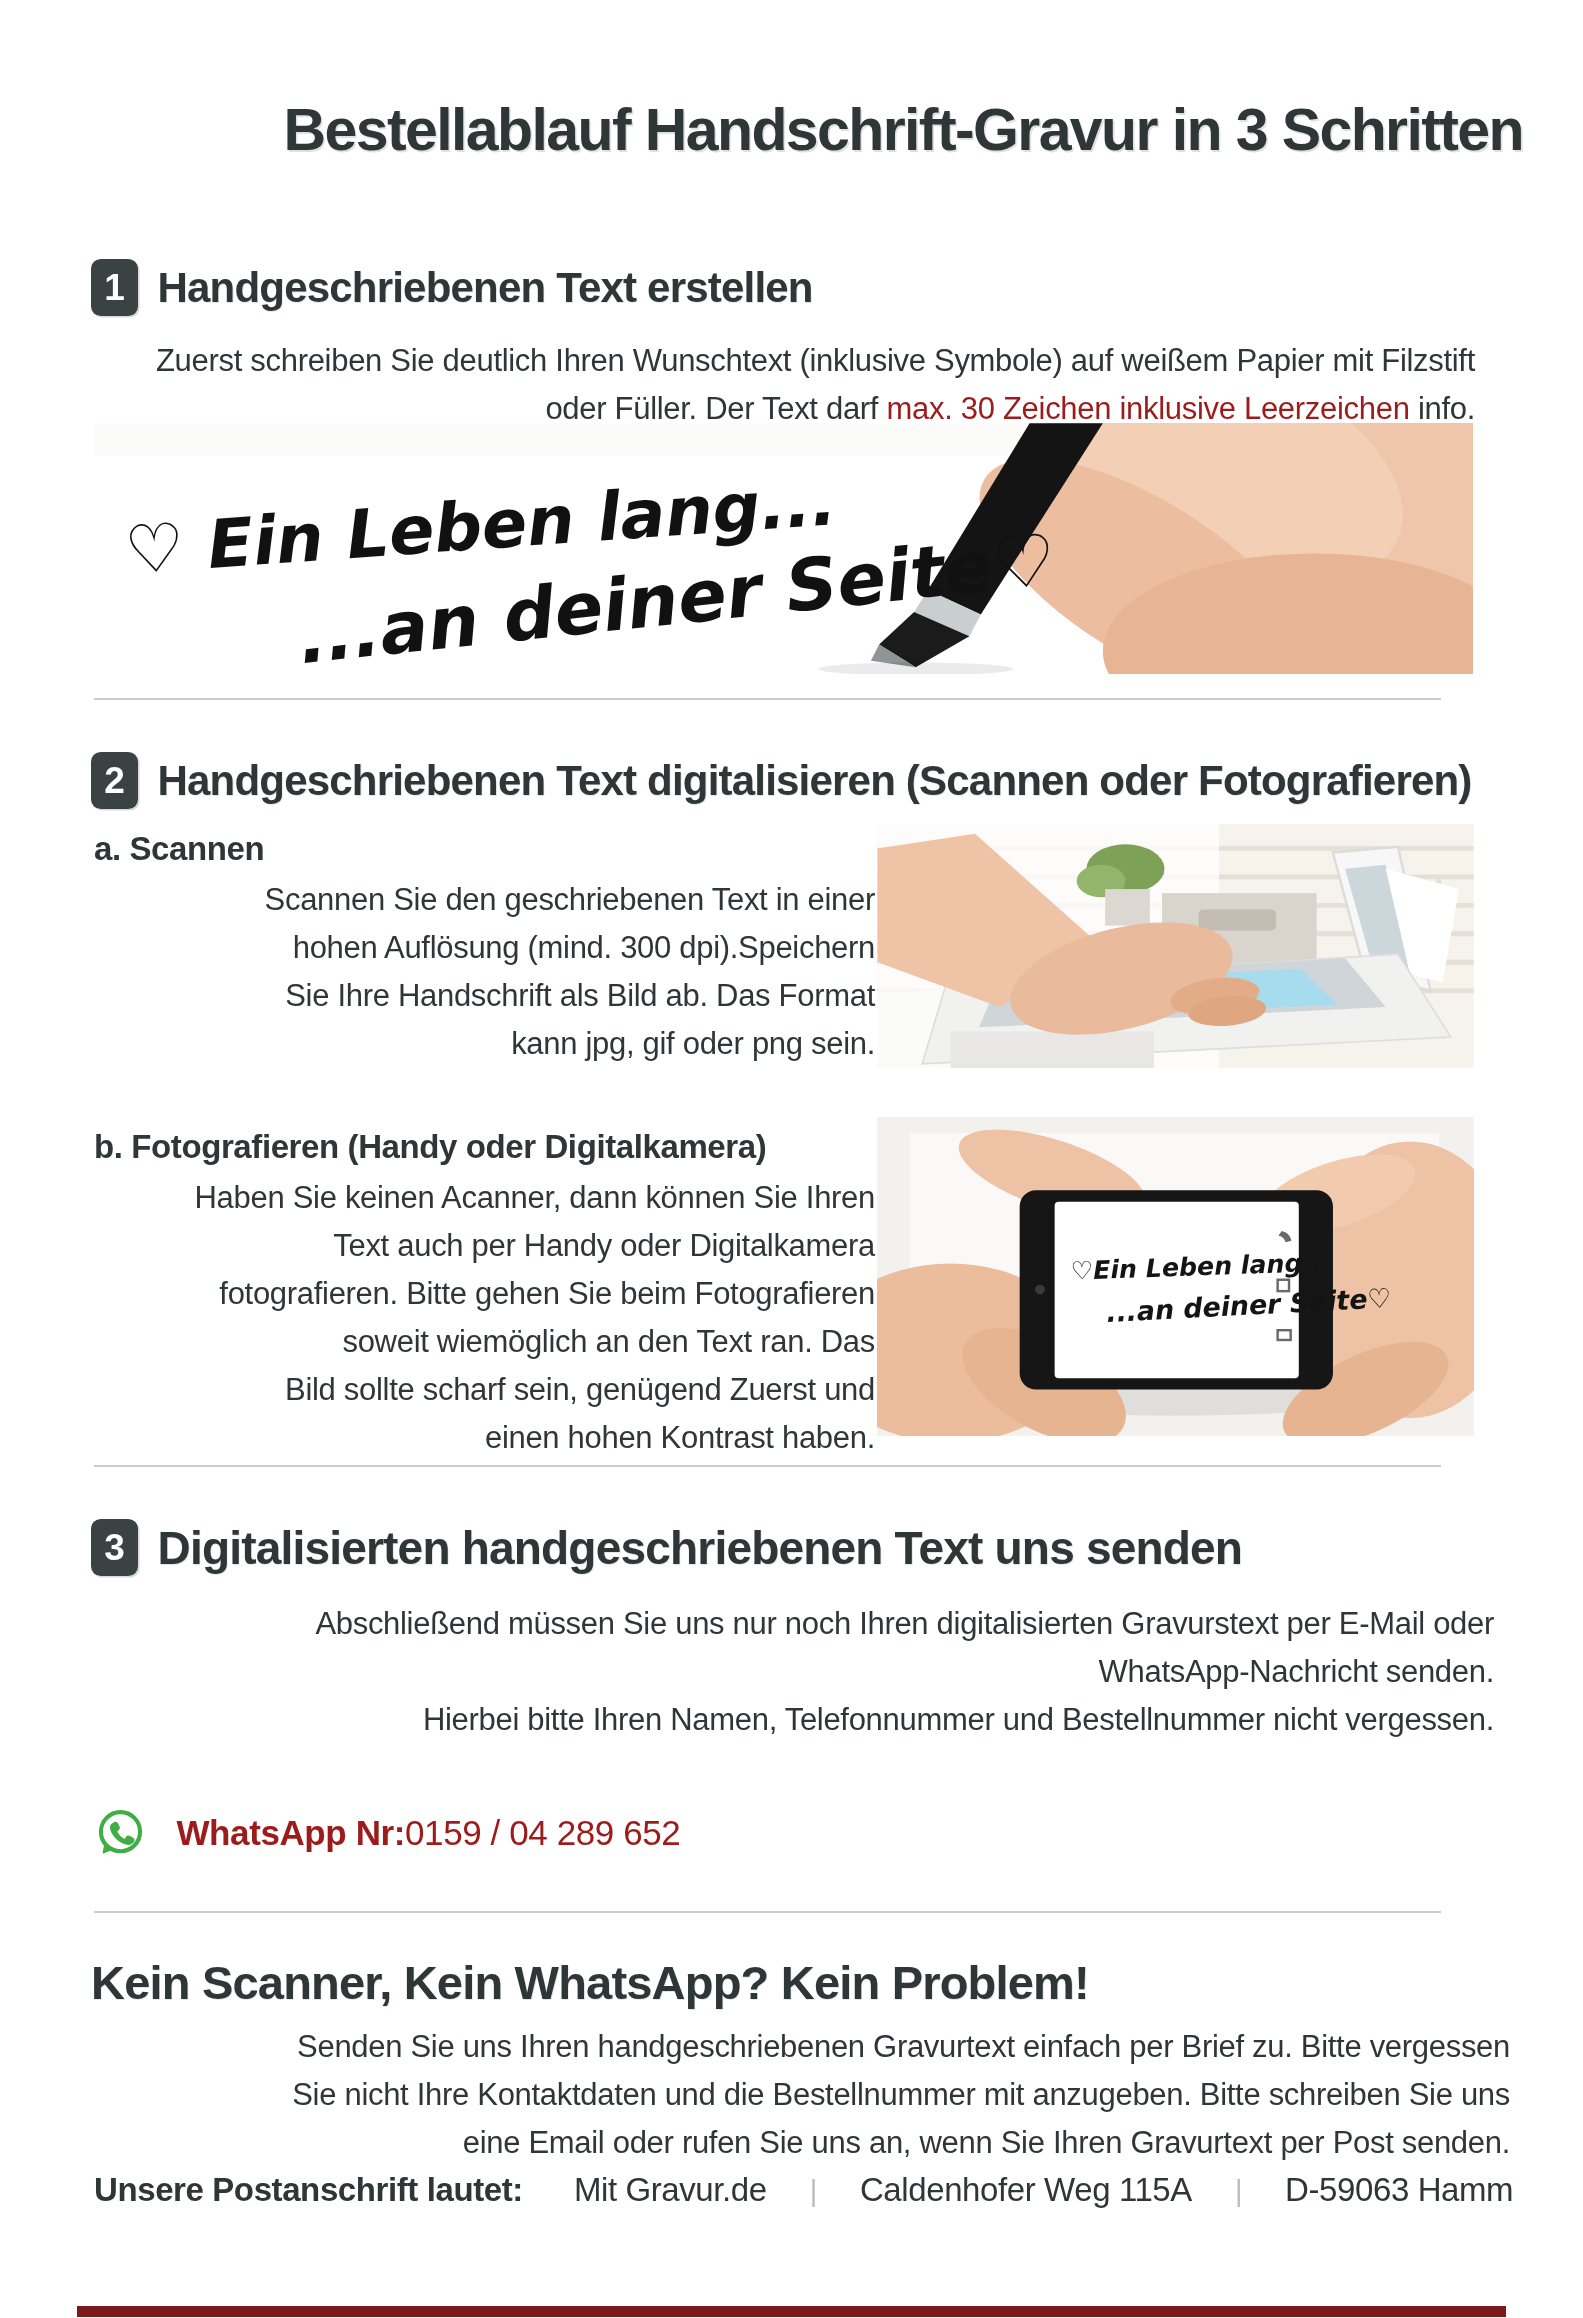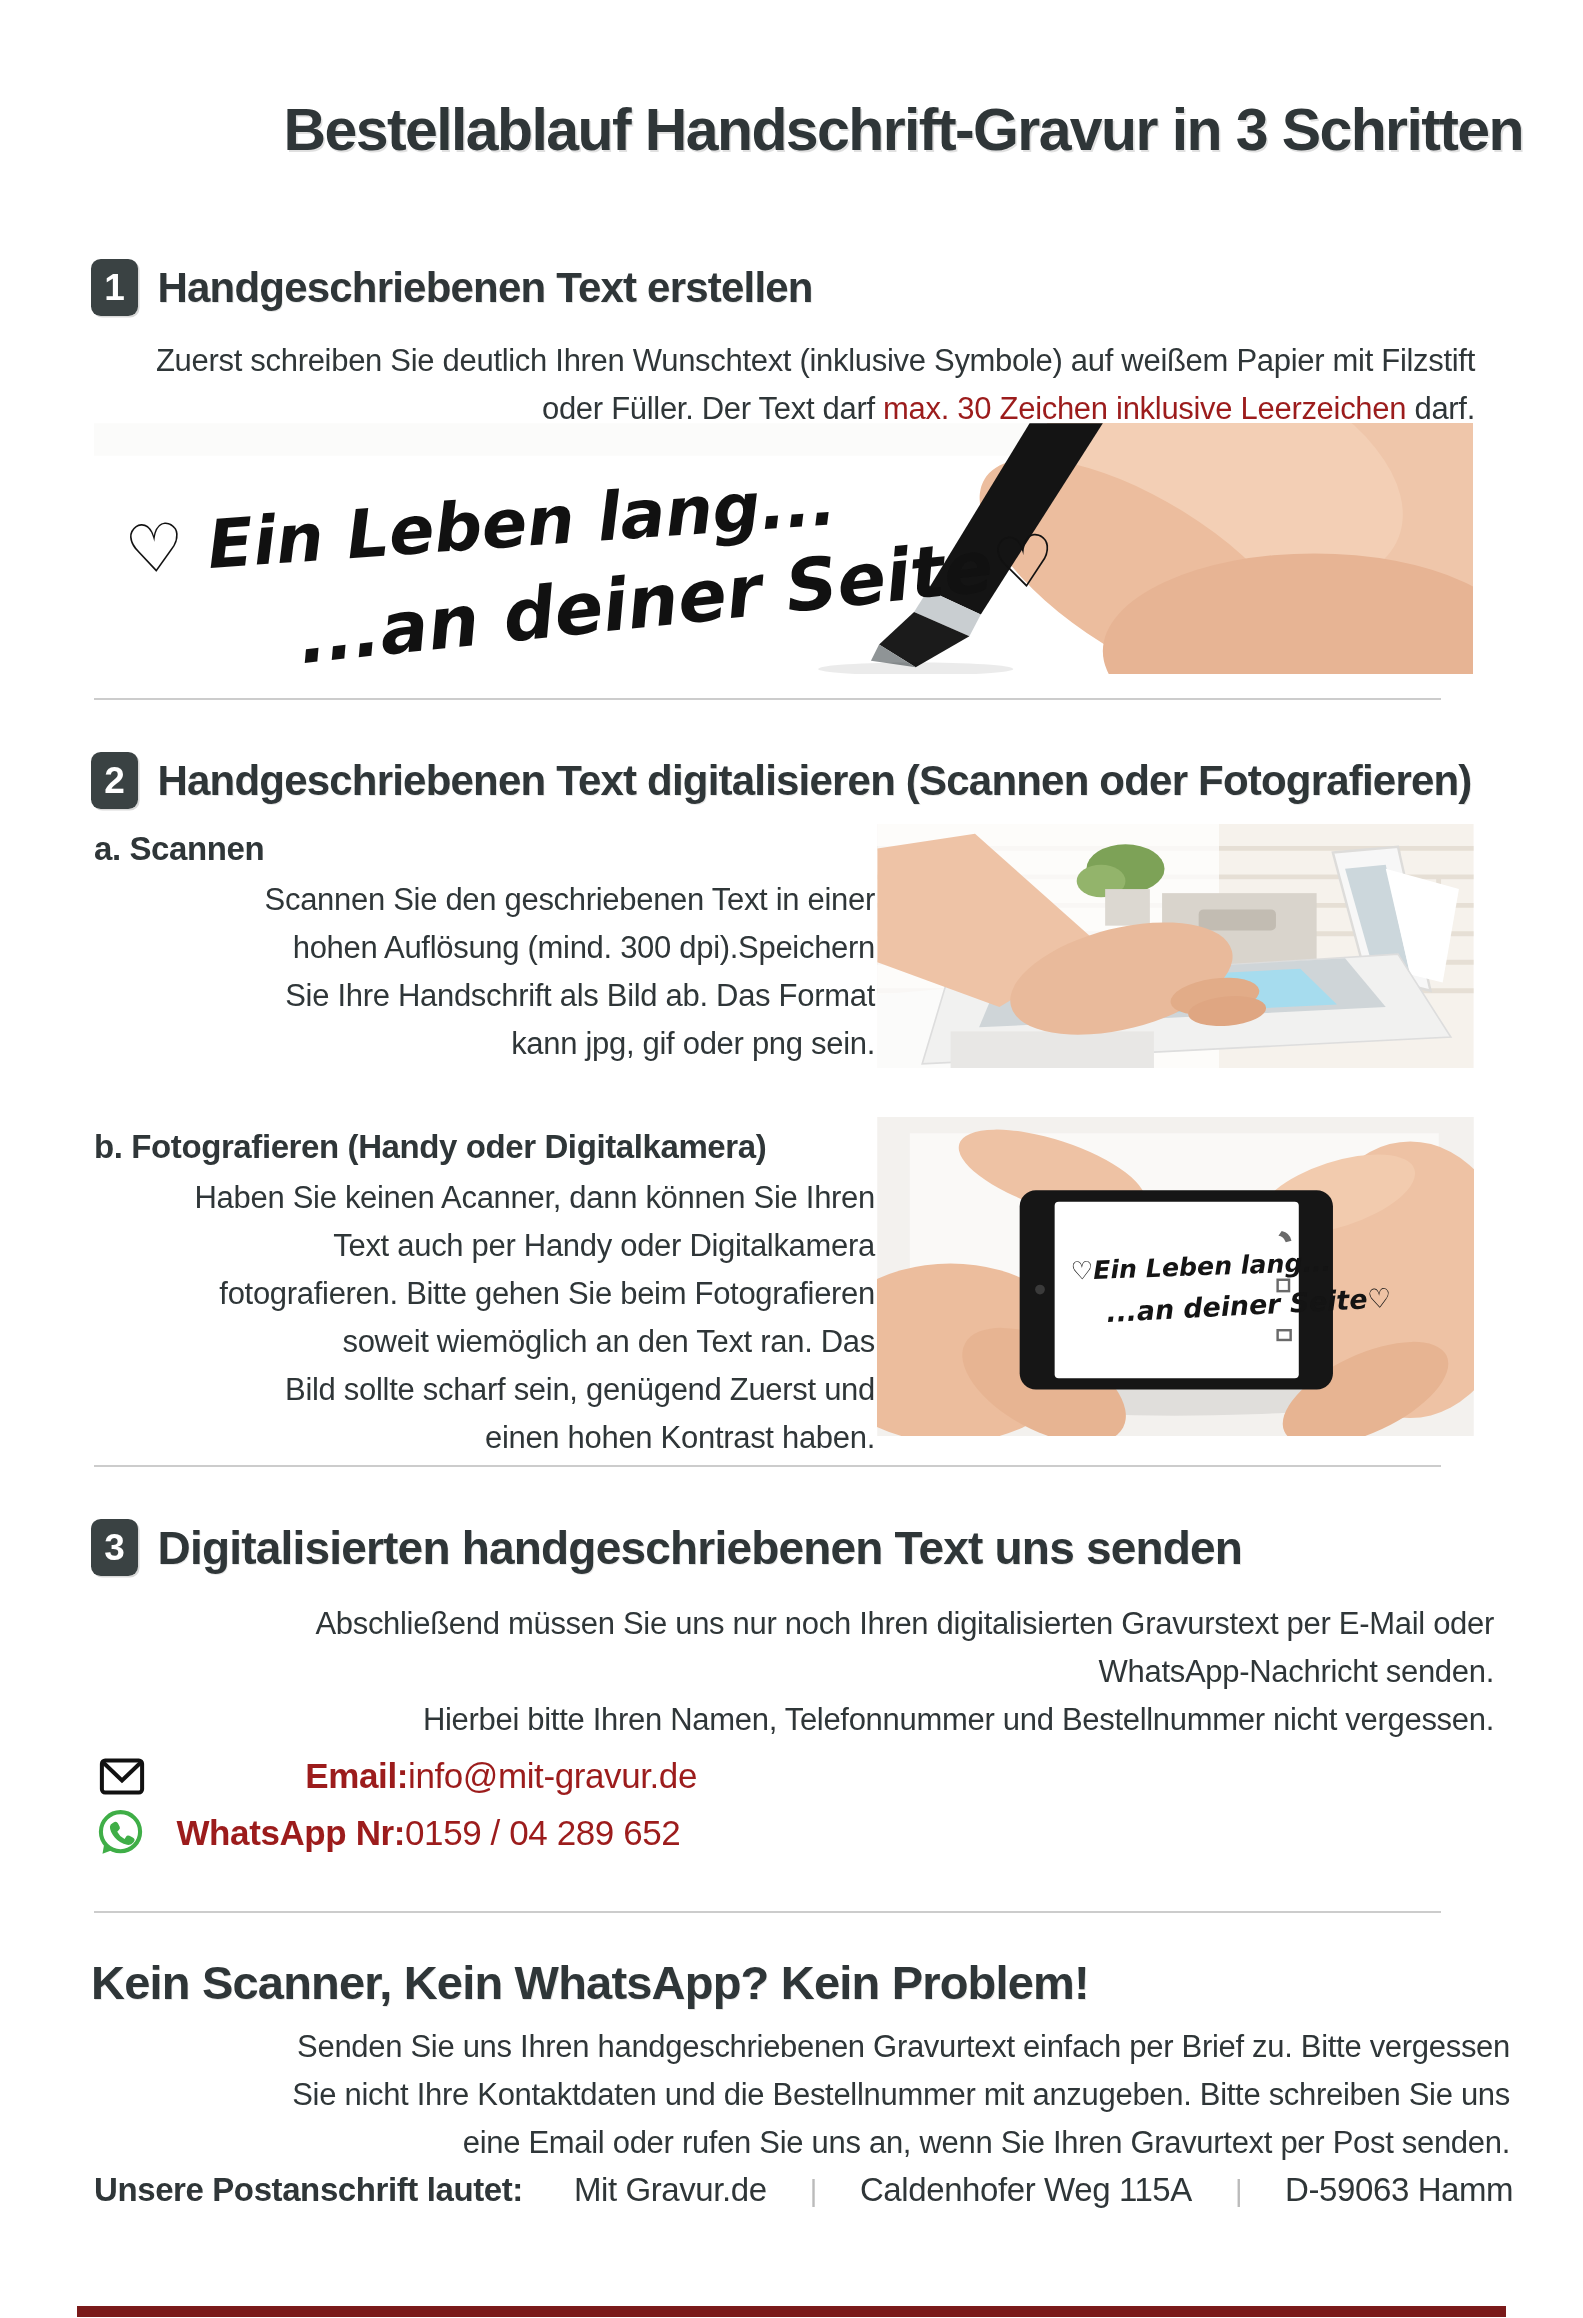--- a/index.html
+++ b/index.html
@@ -49,21 +49,21 @@
 
 <div class="page">
 
   <div class="abs title">Bestellablauf Handschrift-Gravur in 3 Schritten</div>
 
   <div class="abs step-row" style="left:91px; top:259px;">
     <div class="badge">1</div>
     <div class="step-heading">Handgeschriebenen Text erstellen</div>
   </div>
   <div class="abs body-wrap" style="left:91px; top:337px; width:1384px;">
-    <span>Zuerst schreiben Sie deutlich Ihren Wunschtext (inklusive Symbole) auf weißem Papier mit Filzstift oder Füller. Der Text darf </span><span class="red">max. 30 Zeichen inklusive Leerzeichen</span><span> darf.</span>
+    <span>Zuerst schreiben Sie deutlich Ihren Wunschtext (inklusive Symbole) auf weißem Papier mit Filzstift oder Füller. Der Text darf </span><span class="red">max. 30 Zeichen inklusive Leerzeichen</span><span> info.</span>
   </div>
 
   <svg class="abs photo" style="left:94px; top:423px;" width="1379" height="251" viewBox="0 0 1695 308">
     <rect x="0" y="0" width="1695" height="308" fill="#ffffff"></rect>
     <rect x="0" y="0" width="1695" height="40" fill="#fbfbfa"></rect>
 
     <g>
       <ellipse cx="1560" cy="120" rx="330" ry="250" fill="#efc6aa"></ellipse>
       <ellipse cx="1390" cy="55" rx="230" ry="130" transform="rotate(22 1390 55)" fill="#f3cfb5"></ellipse>
       <ellipse cx="1290" cy="190" rx="230" ry="95" transform="rotate(32 1290 190)" fill="#ecbd9e"></ellipse>
@@ -188,30 +188,20 @@
   <div class="abs divider" style="left:94px; top:1465px; width:1347px;"></div>
 
   <div class="abs step-row" style="left:91px; top:1519px;">
     <div class="badge">3</div>
     <div class="step-heading" style="font-size:46px;">Digitalisierten handgeschriebenen Text uns senden</div>
   </div>
   <div class="abs body-text" style="left:94px; top:1600px; width:1400px;">Abschließend müssen Sie uns nur noch Ihren digitalisierten Gravurstext per E-Mail oder
 WhatsApp-Nachricht senden.
 Hierbei bitte Ihren Namen, Telefonnummer und Bestellnummer nicht vergessen.</div>
 
-  <div class="abs contact-row" style="left:99px; top:1756px;">
-    <div class="contact-icon">
-      <svg width="46" height="37" viewBox="0 0 56 46">
-        <rect x="3" y="3" width="50" height="40" rx="4" fill="none" stroke="#111" stroke-width="5"></rect>
-        <polyline points="5,6 28,28 51,6" fill="none" stroke="#111" stroke-width="5"></polyline>
-      </svg>
-    </div>
-    <div class="contact-label">Email:</div>
-    <div class="contact-value">info@mit-gravur.de</div>
-  </div>
   <div class="abs contact-row" style="left:96px; top:1808px;">
     <div class="contact-icon">
       <svg width="49" height="49" viewBox="0 0 60 60">
         <circle cx="30" cy="29" r="24" fill="none" stroke="#3fae47" stroke-width="5"></circle>
         <polygon points="10,44 8,56 21,51" fill="#3fae47"></polygon>
         <path d="M21 18 q4 -3 6 1 l2 4 q1 2 -1 4 l-2 2 q3 6 9 9 l2 -3 q1 -2 4 -1 l4 2 q4 2 1 6 q-3 4 -8 3 q-9 -2 -15 -9 q-6 -7 -6 -13 q0 -3 4 -5 z" fill="#3fae47"></path>
       </svg>
     </div>
     <div class="contact-label">WhatsApp Nr:</div>
     <div class="contact-value">0159 / 04 289 652</div>

